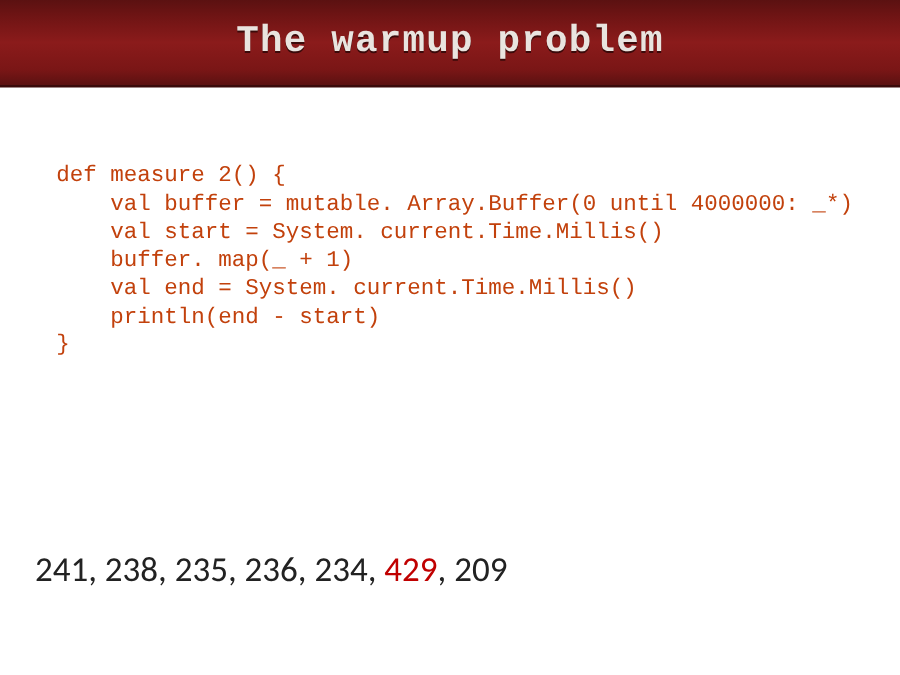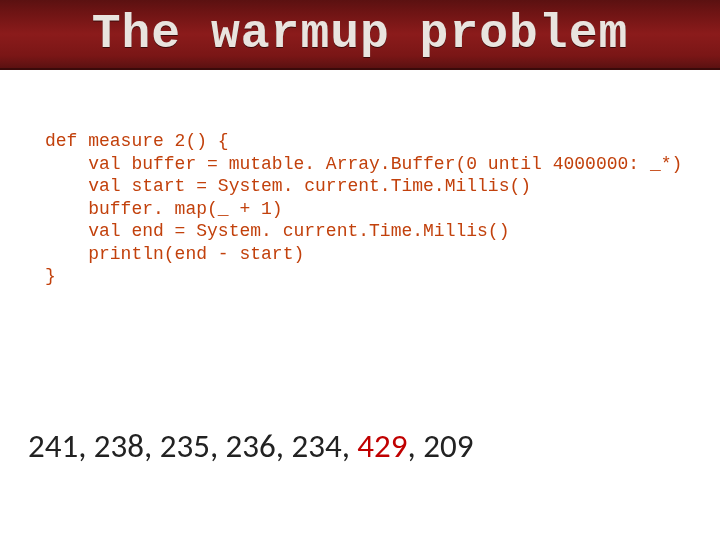--- a/index.html
+++ b/index.html
@@ -11,41 +11,41 @@
     background: linear-gradient(#5b1111 0%, #6e1414 18%, #8b1b1b 50%, #7a1616 82%, #5b1111 100%);
     border-bottom: 2px solid #3a0a0a;
     display: flex;
     align-items: center;
     justify-content: center;
   }
   .titlebar h1 {
     color: #e9e4df;
     font-family: "Courier New", Courier, monospace;
     font-weight: 600;
-    font-size: 48px;
+    font-size: 30px;
     letter-spacing: 1px;
     text-shadow: 0 1px 0 #3a0a0a;
   }
   .code-block {
     position: absolute;
     top: 130px;
     left: 45px;
     right: 30px;
     color: #c2410c;
     font-family: "Courier New", Courier, monospace;
     font-size: 18px;
     line-height: 1.25;
     white-space: pre;
   }
   .results {
     position: absolute;
     left: 28px;
-    top: 426px;
+    top: 438px;
     font-family: Calibri, Arial, sans-serif;
-    font-size: 33px;
+    font-size: 28px;
     color: #222;
   }
   .results .hl { color: #c00000; }
 </style>
 </head>
 <body>
 
 <div class="slide">
   <div class="titlebar">
     <h1>The warmup problem</h1>

